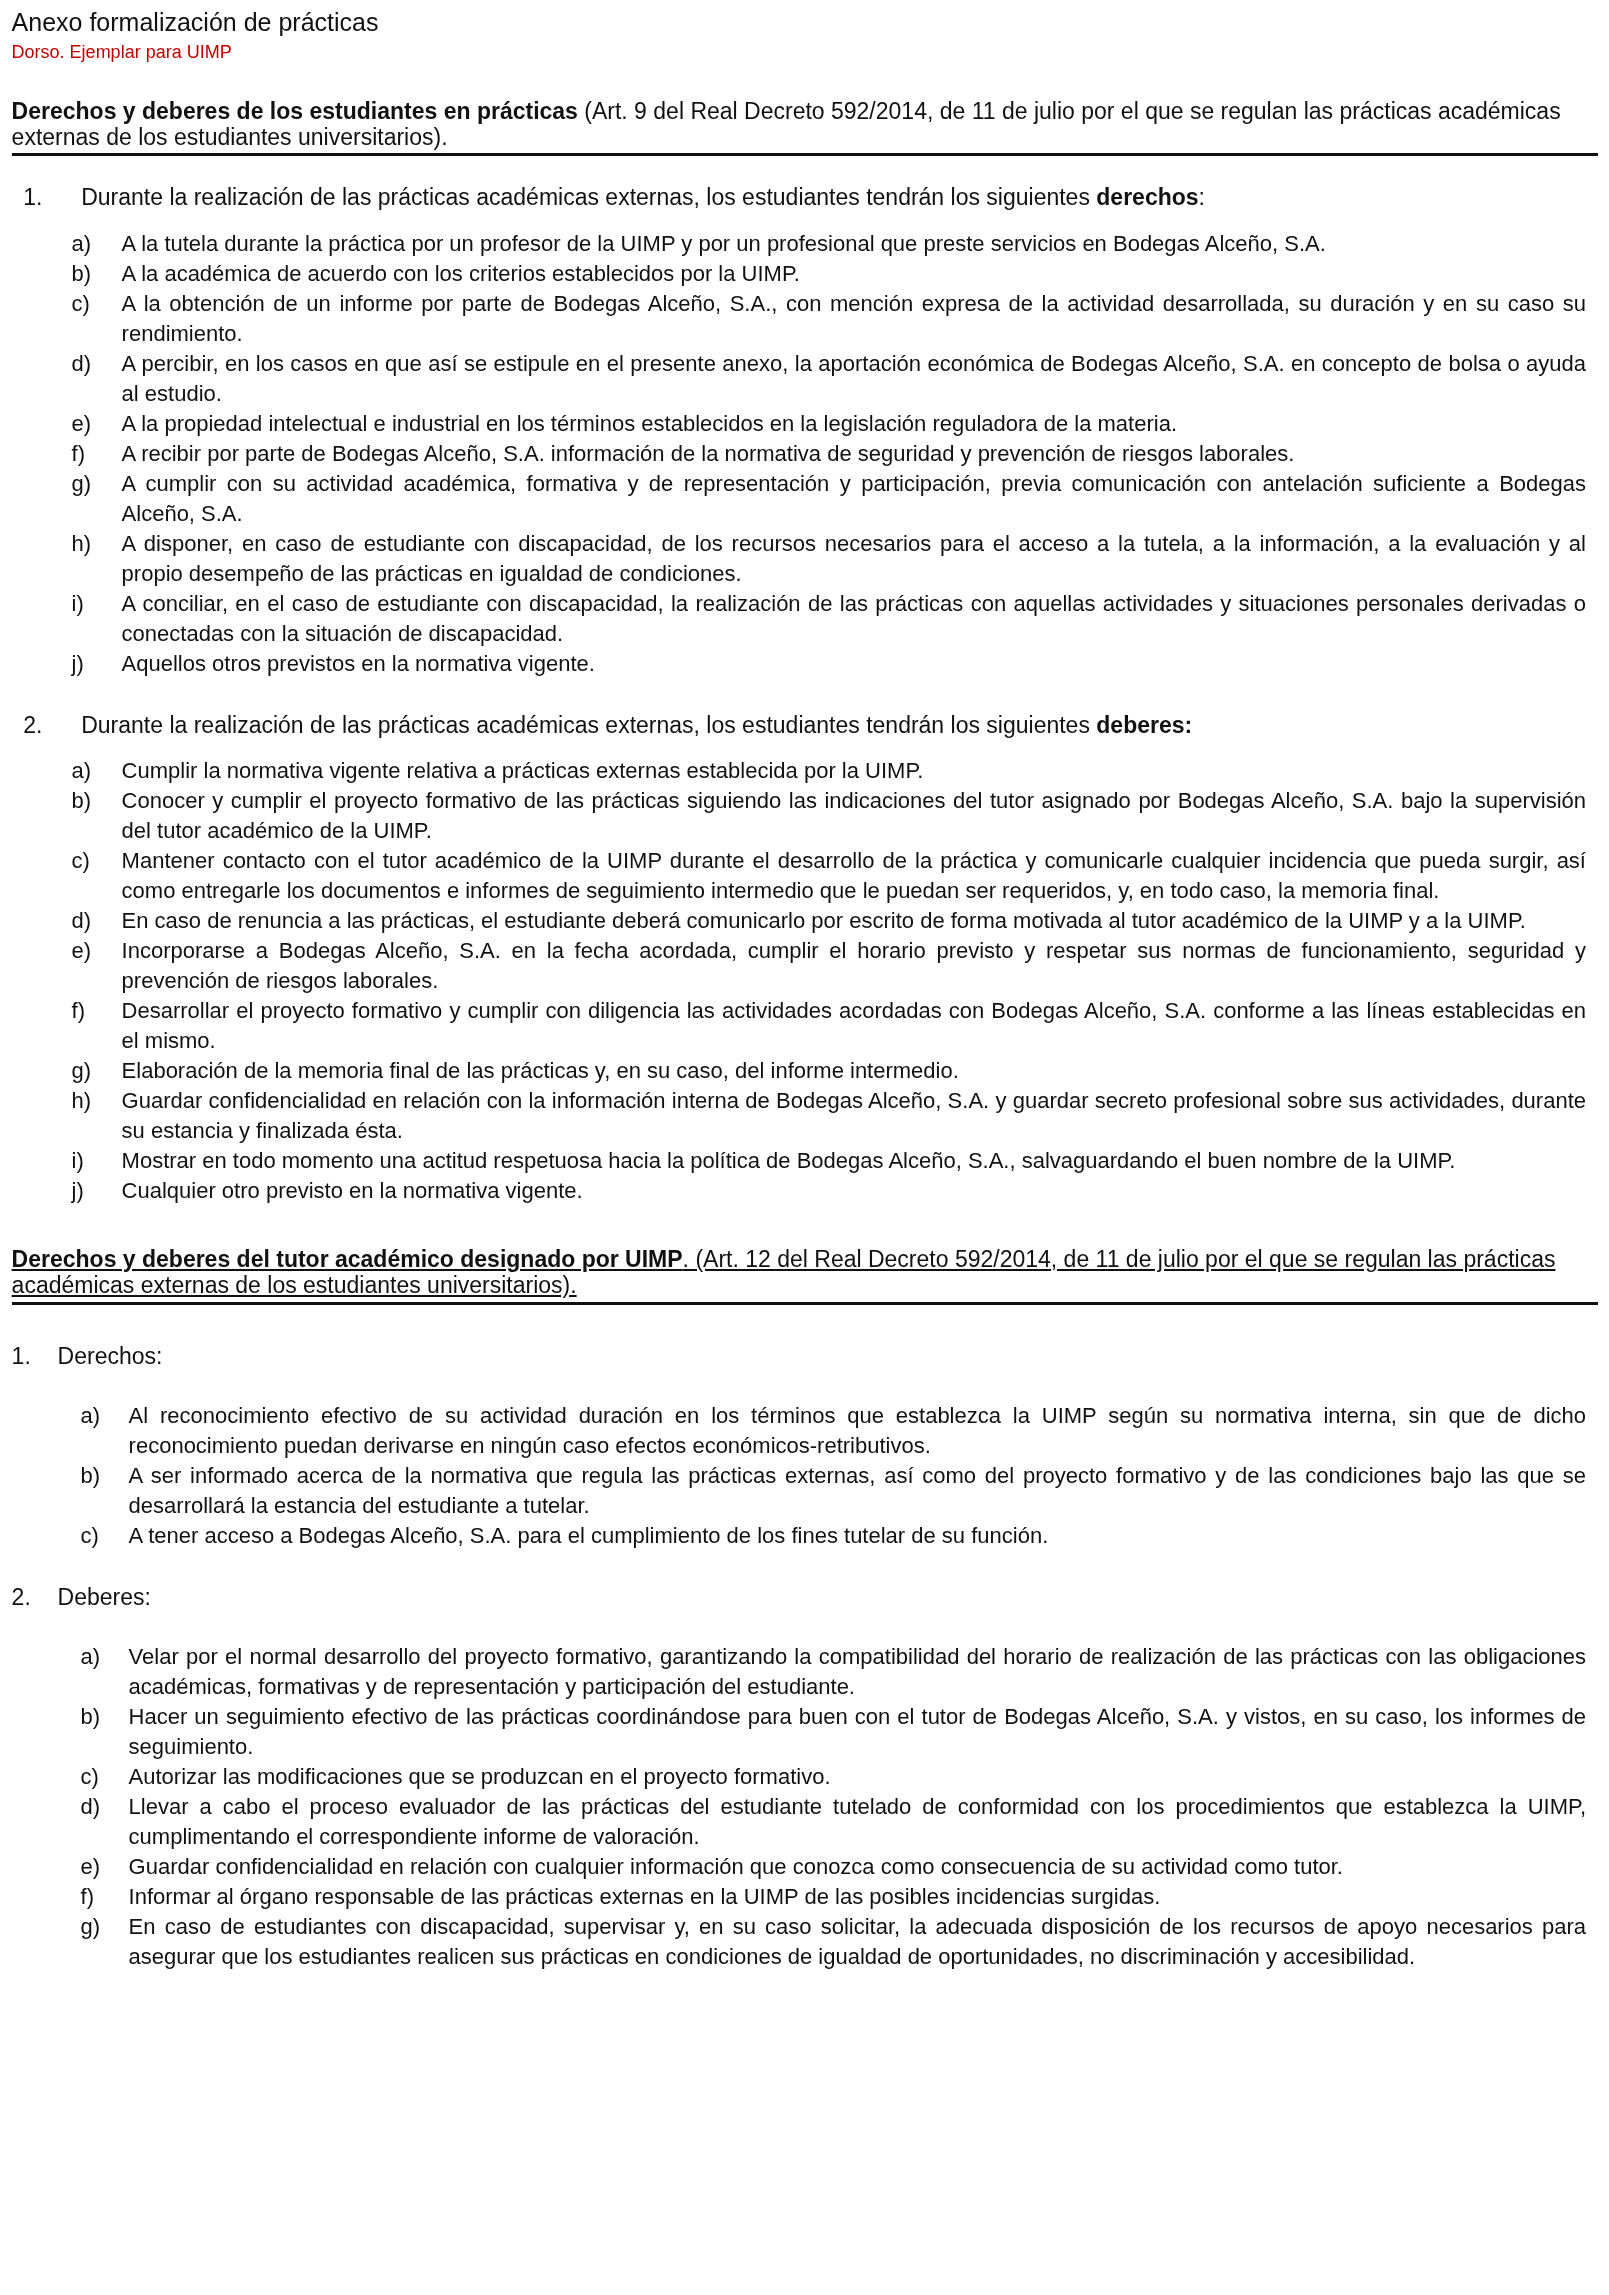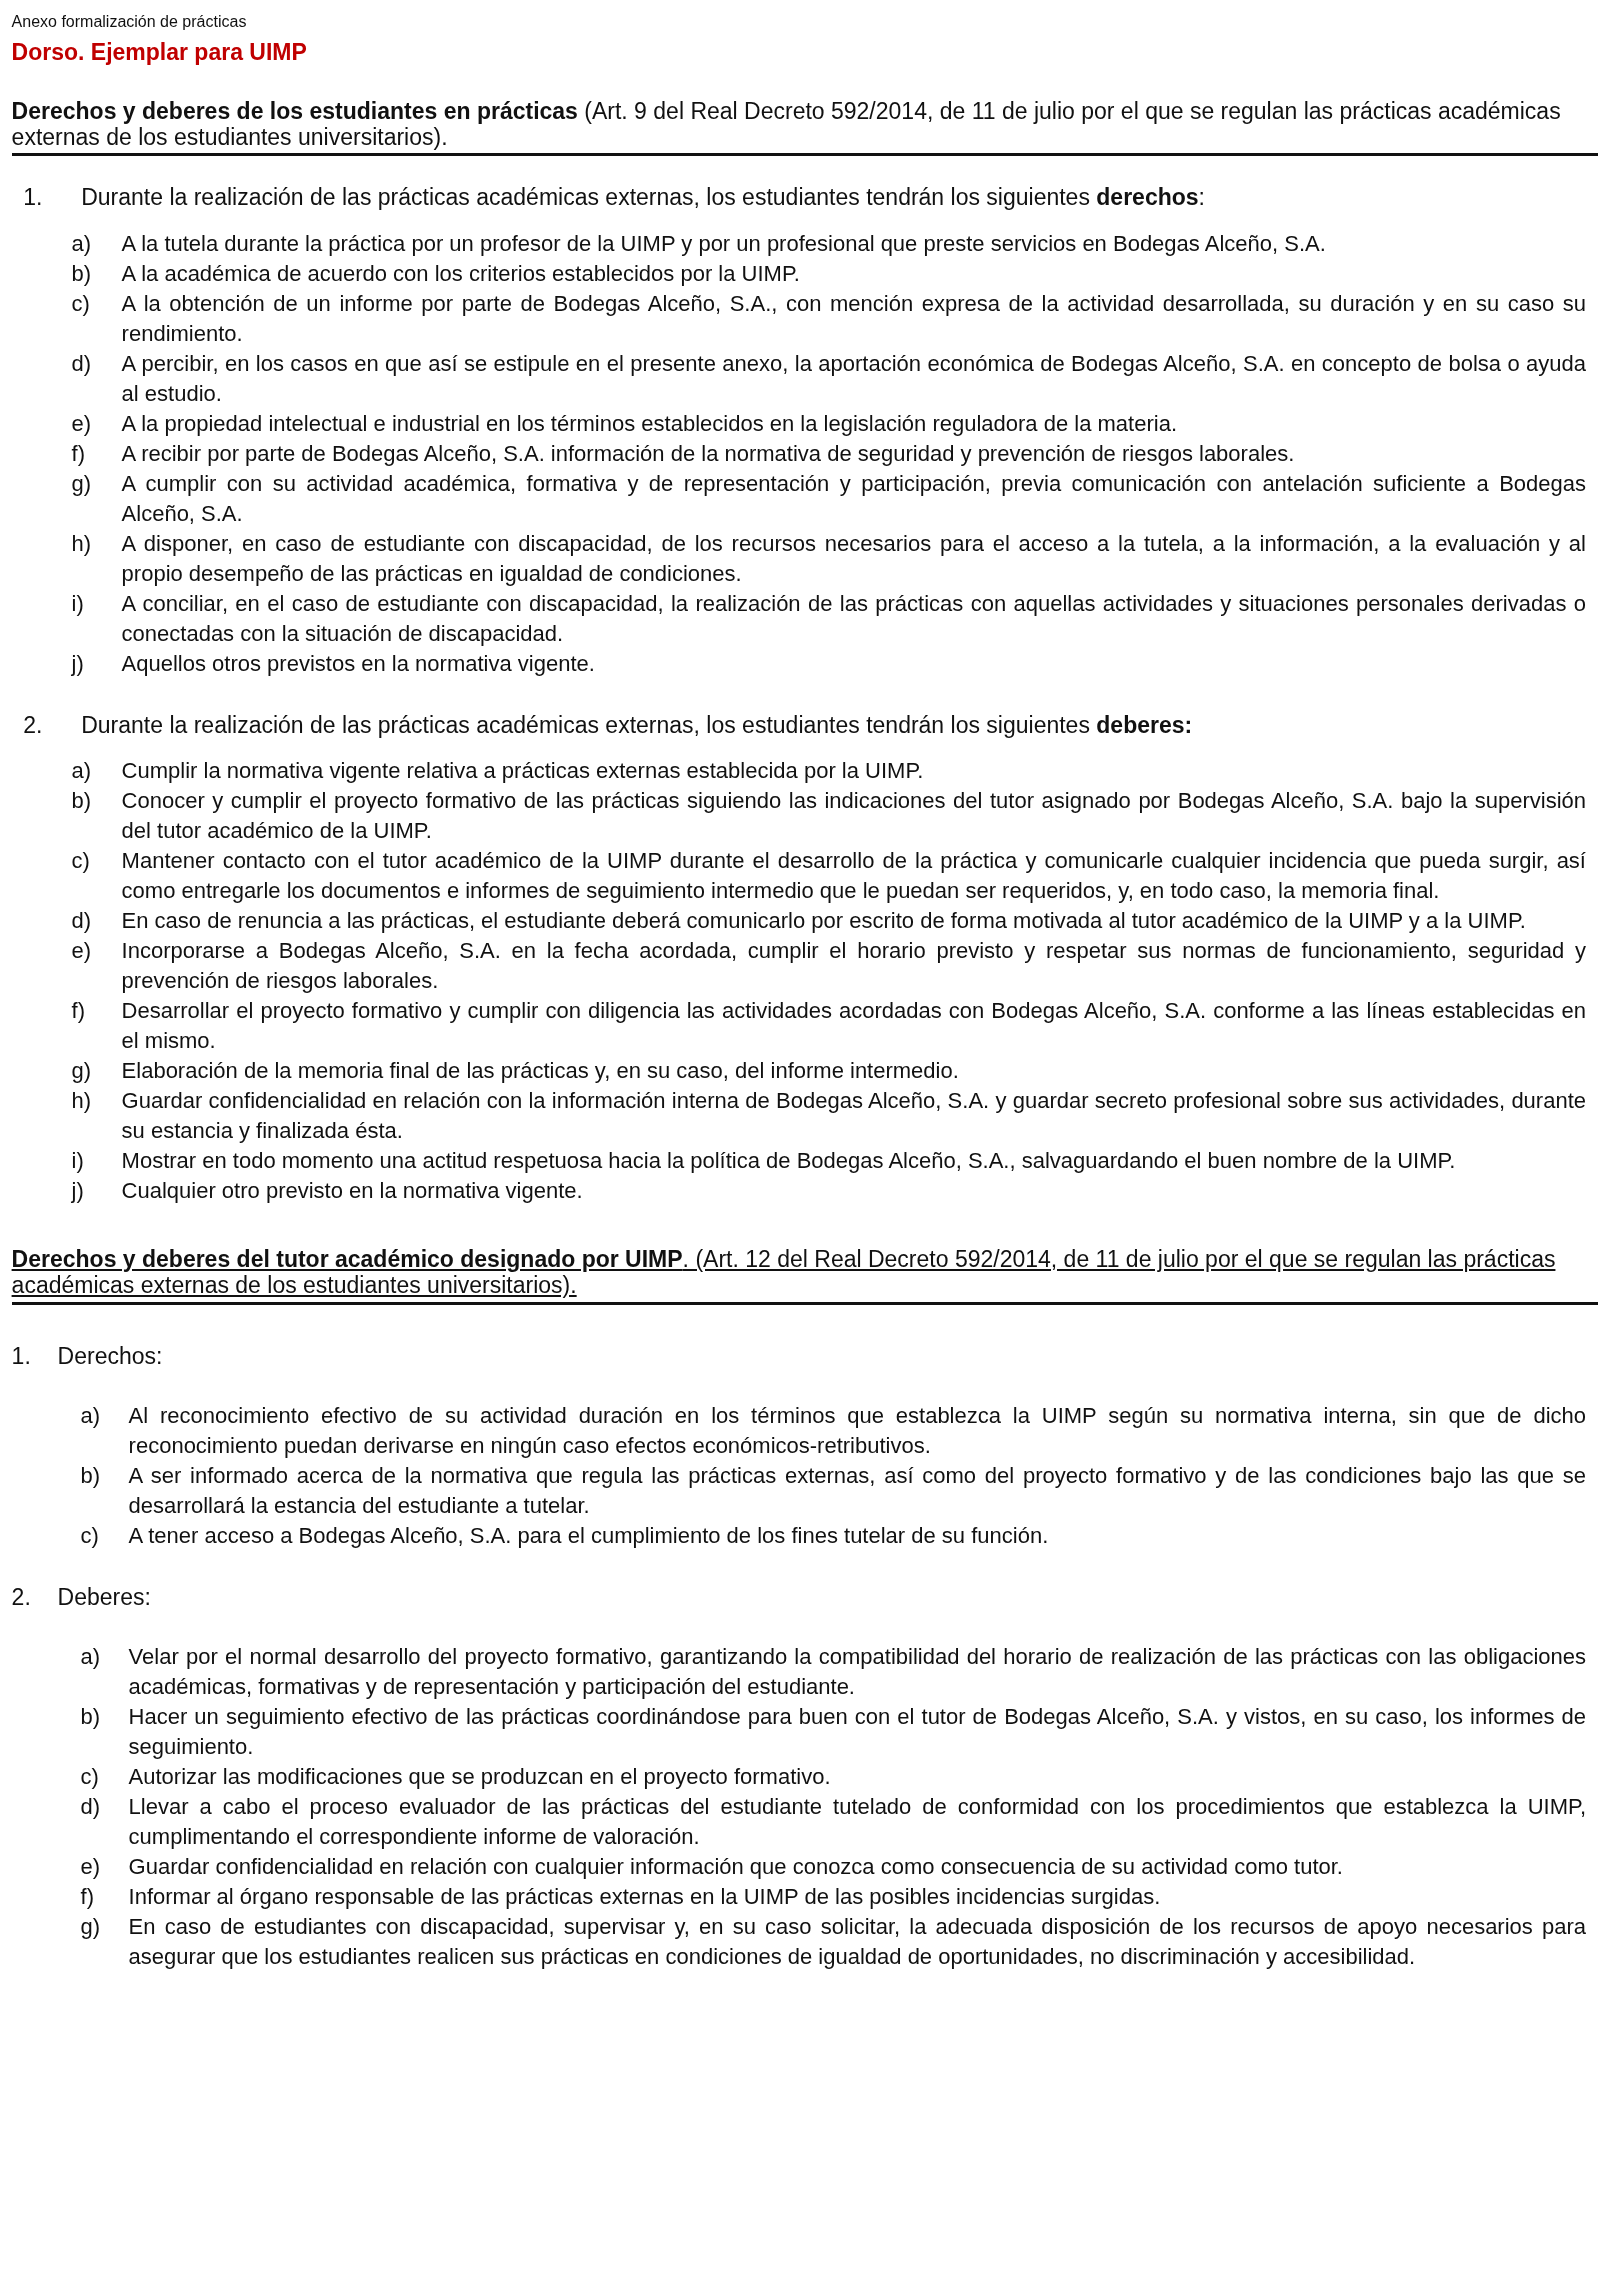--- a/index.html
+++ b/index.html
@@ -6,22 +6,22 @@
     body {
       width: 1609px;
       height: 2295px;
       position: relative;
       font-family: "Liberation Sans", sans-serif;
       font-size: 22px;
       color: #111111;
       line-height: 30px;
     }
     .page { position: absolute; left: 11.6px; top: 6.6px; width: 1586px; }
-    .hdr-title { display: block; font-size: 16px; line-height: 30px; }
-    .hdr-sub { display: block; font-size: 23px; line-height: 30px; color: #c00000; font-weight: bold; }
+    .hdr-title { display: block; font-size: 25px; line-height: 30px; }
+    .hdr-sub { display: block; font-size: 18px; line-height: 30px; color: #c00000; font-weight: normal; }
     .sec-head { margin-top: 31px; font-size: 23px; line-height: 26px; text-align: left; }
     .sec-head b { font-weight: bold; }
     .rule { border: 0; border-top: 3.3px solid #111; margin: 3.3px 0 0 0; height: 0; }
     .num-item { display: flex; margin-top: 26.5px; font-size: 23px; line-height: 30px; }
     .num-item .num { width: 58px; padding-left: 11.6px; flex: none; }
     .num-item.sm .num { width: 46px; padding-left: 0; }
     .sublist { margin-top: 16.5px; }
     .sub { display: flex; text-align: justify; }
     .sub .let { flex: none; width: 50px; padding-left: 60px; }
     .sub.t .let { padding-left: 69px; width: 48px; }

